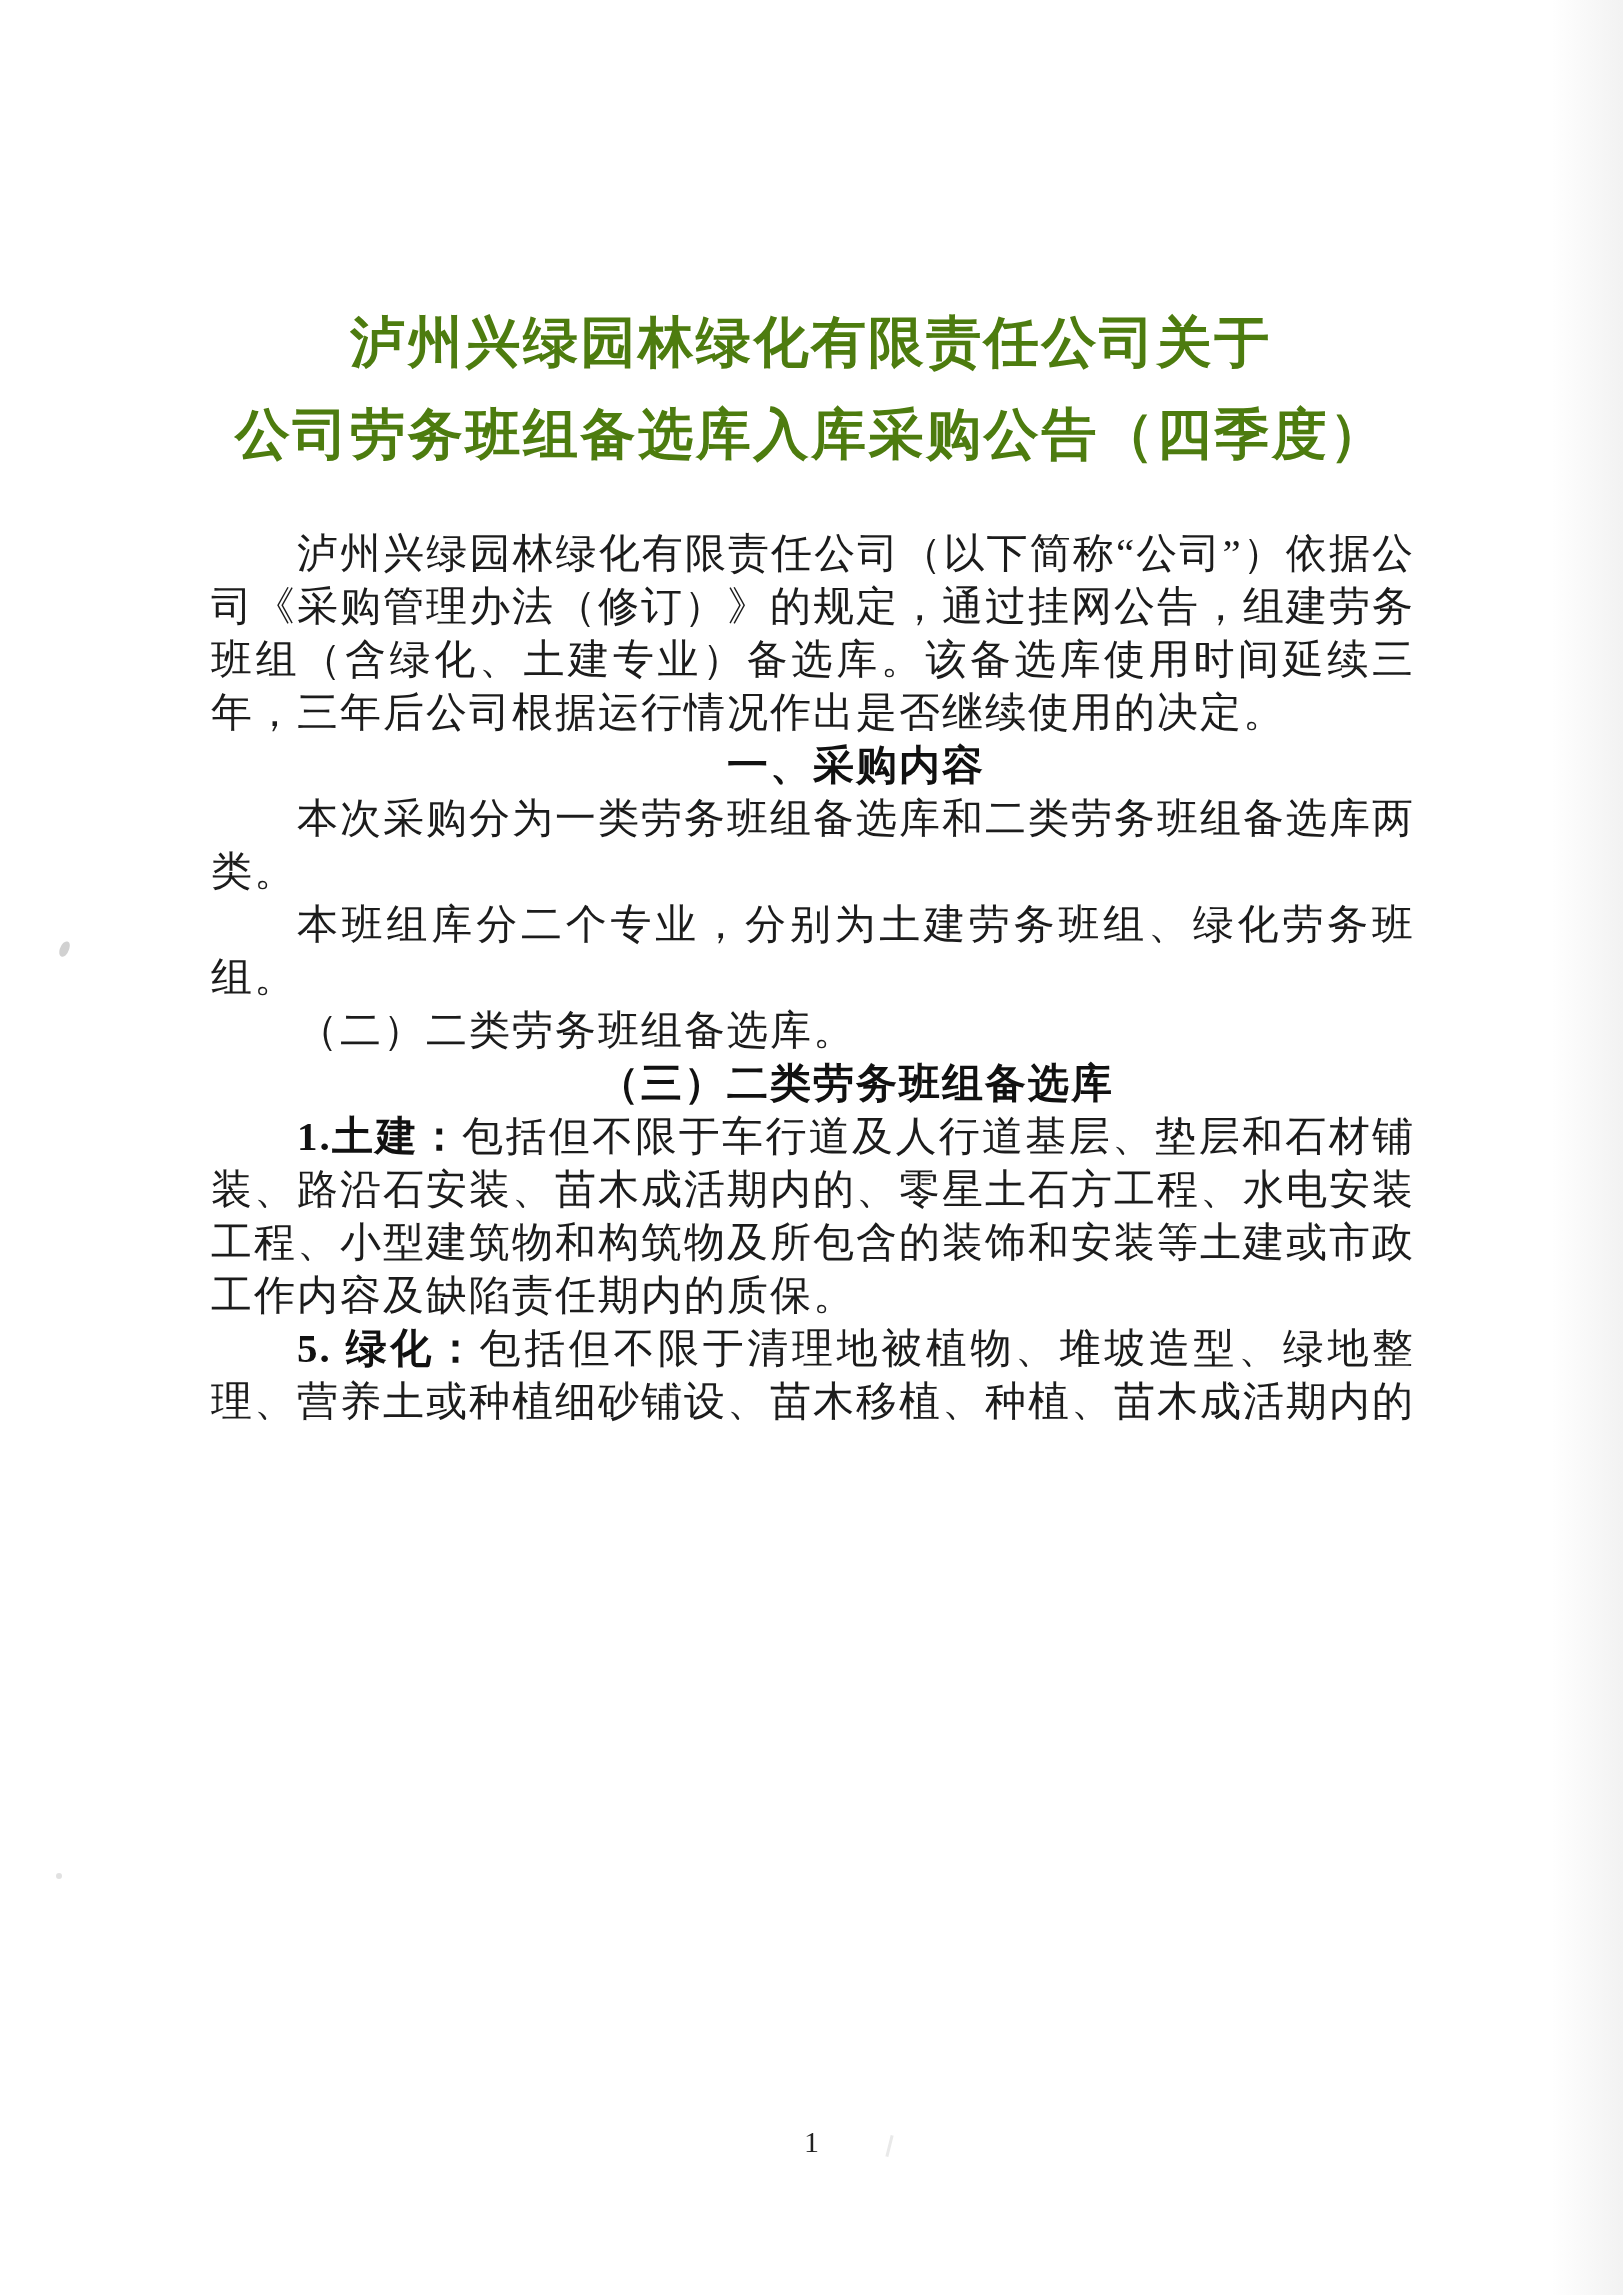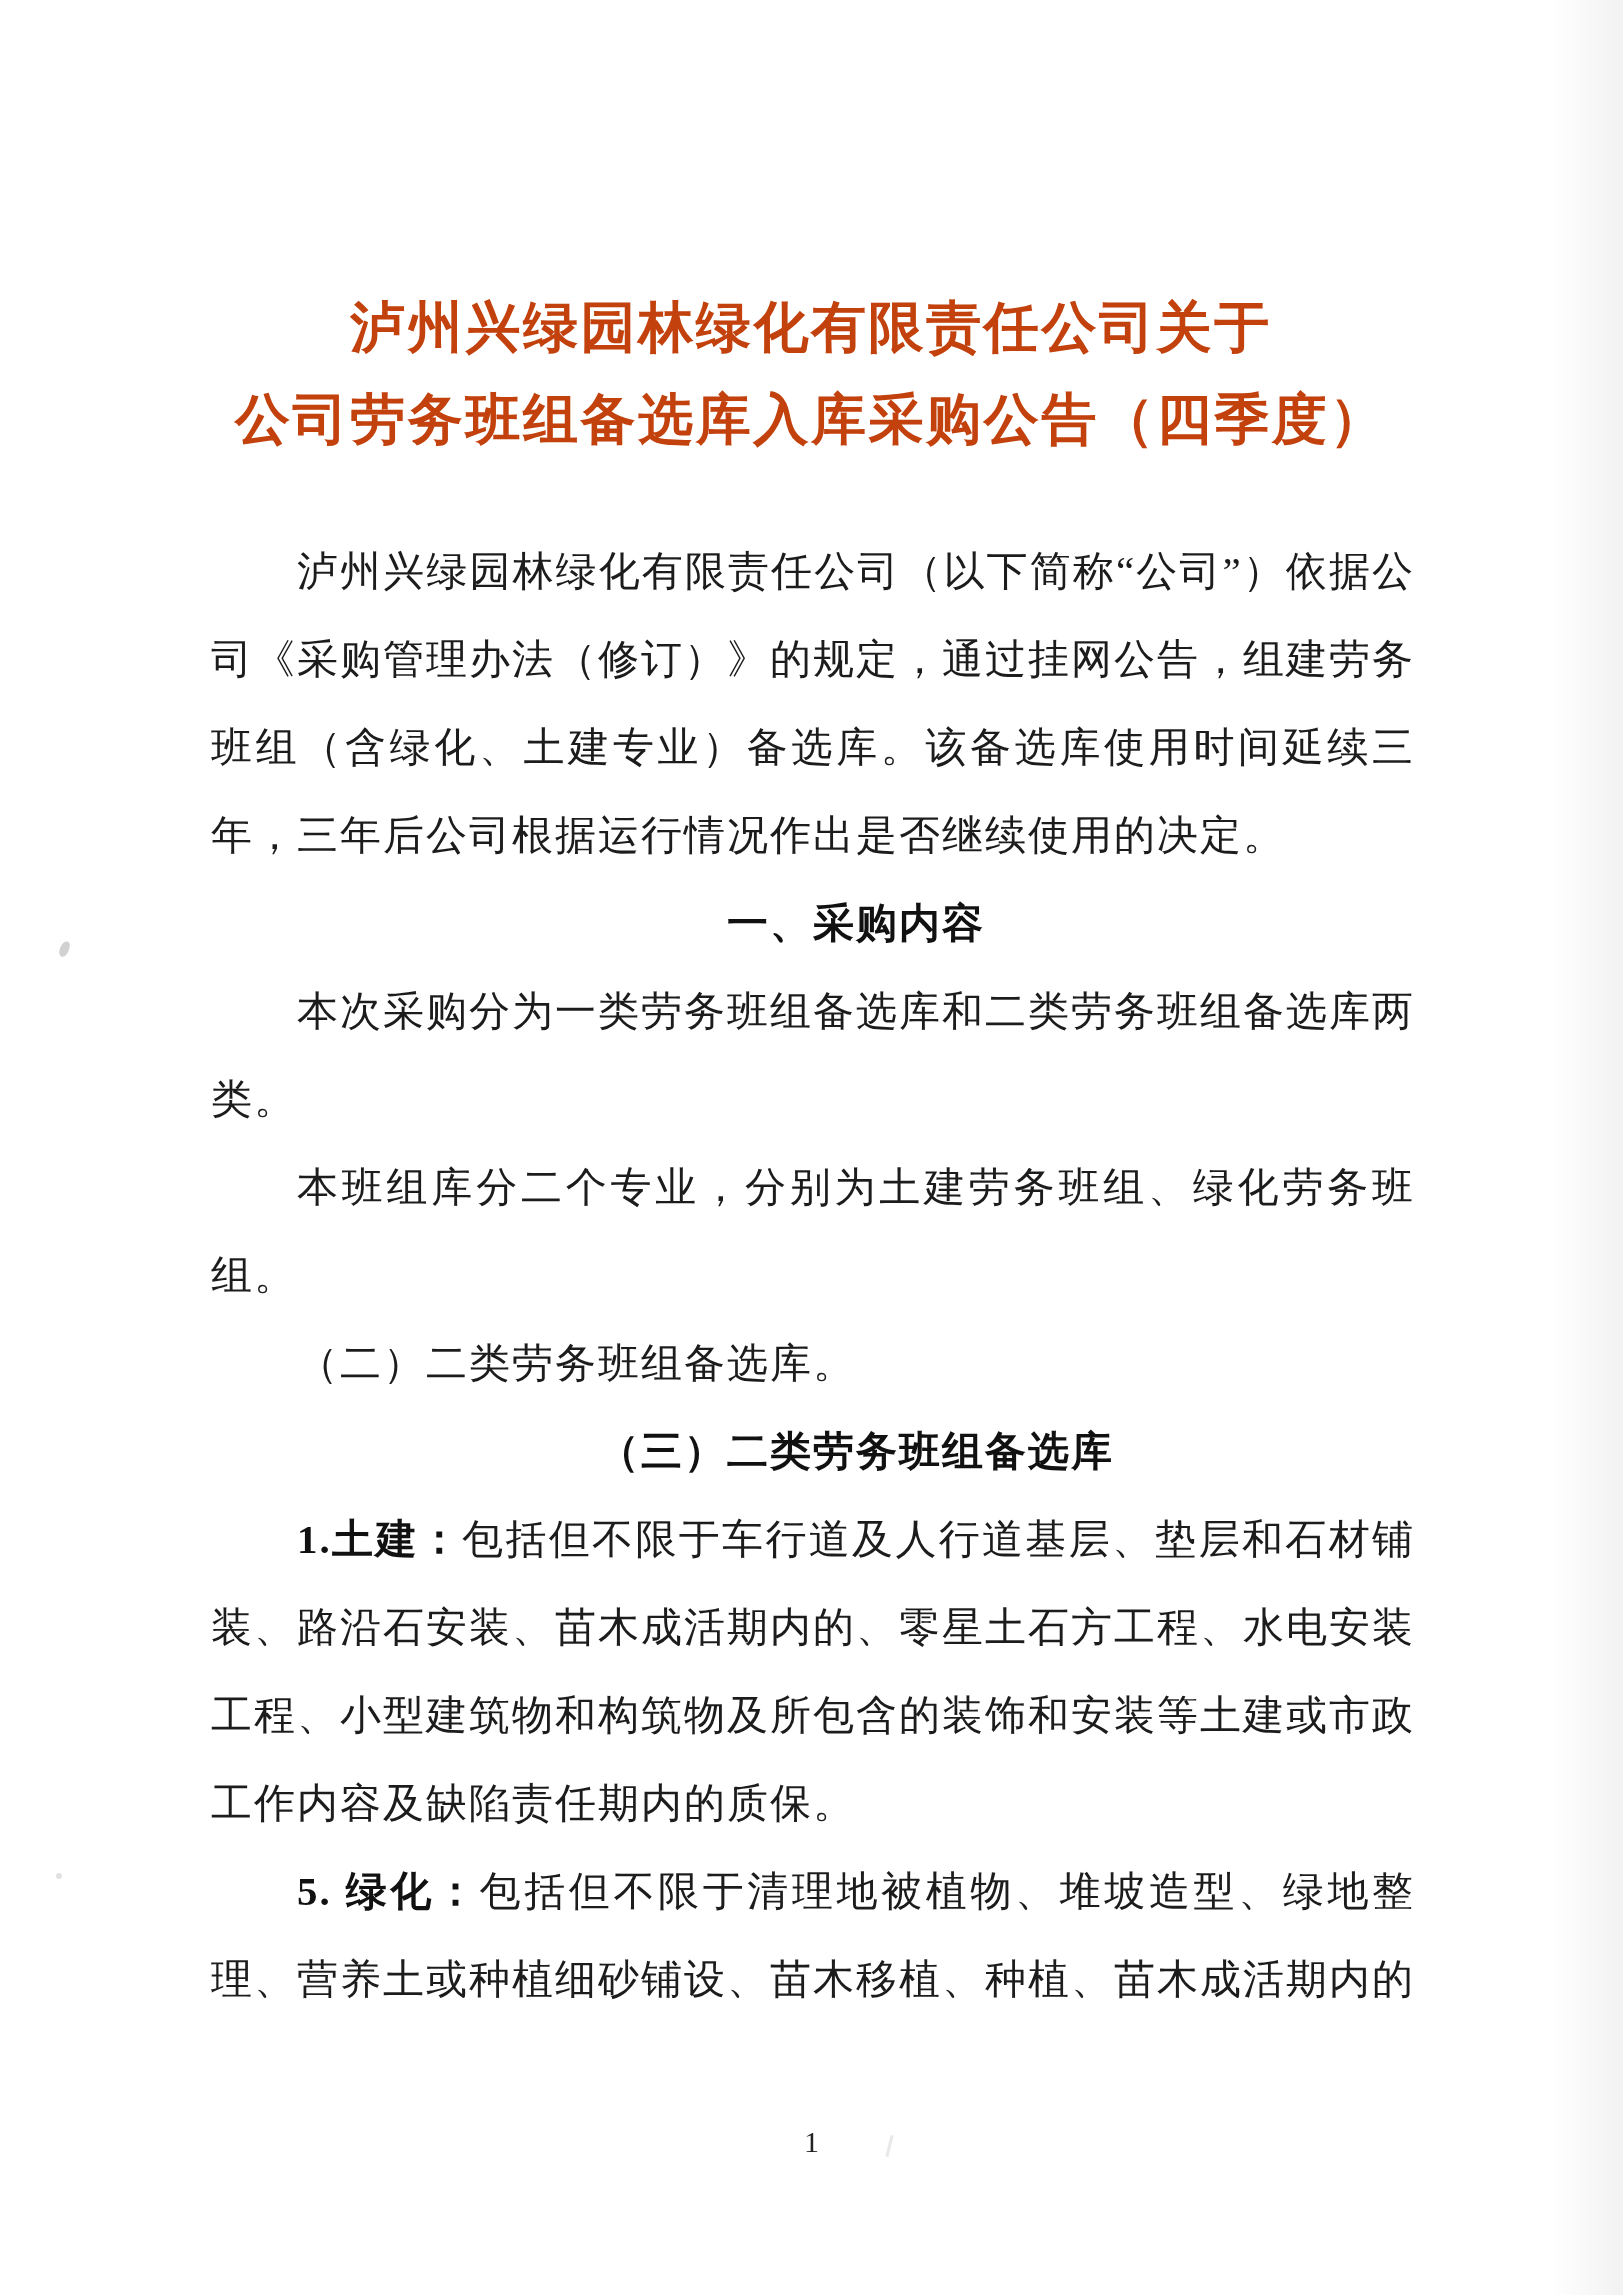--- a/index.html
+++ b/index.html
@@ -16,31 +16,31 @@
     position:absolute; top:0; right:0; width:72px; height:100%;
     background:linear-gradient(to right, rgba(110,110,110,0), rgba(110,110,110,0.09));
     pointer-events:none;
   }
   .speck { position:absolute; background:#9a9a9a; pointer-events:none; }
   .speck.s1 { left:60px;  top:941px; width:8.5px; height:15.7px; opacity:.45; border-radius:60% 40% 55% 45%; transform:rotate(18deg); }
   .speck.s2 { left:56px;  top:1873px; width:5.9px;  height:5.9px;  opacity:.30; border-radius:50%; }
   .speck.s3 { left:888px;top:2135px; width:3.3px;  height:22px; opacity:.22; transform:rotate(14deg); }
 
   .doc-title {
-    position:absolute; left:209px; top:281px; width:1204px;
+    position:absolute; left:209px; top:296px; width:1204px;
     text-align:center;
     font-family:"Liberation Sans","DejaVu Sans",sans-serif;
     font-weight:700;
     font-size:55px; line-height:92px; letter-spacing:2.6px;
-    color:#c2410c;
+    color:#4d7c0f;
     white-space:nowrap;
   }
   .doc-body {
     position:absolute; left:211px; top:527px; width:1204px;
-    font-size:41px; line-height:88px; letter-spacing:2px;
+    font-size:41px; line-height:53px; letter-spacing:2px;
     text-align:justify;
     color:#1c1c1c;
   }
   .doc-body p { margin:0; padding:0; }
   .doc-body p.indent { text-indent:86px; }
   .doc-body p.heading {
     font-family:"Liberation Sans","DejaVu Sans",sans-serif;
     font-weight:700;
     color:#111111;
     text-align:center;

